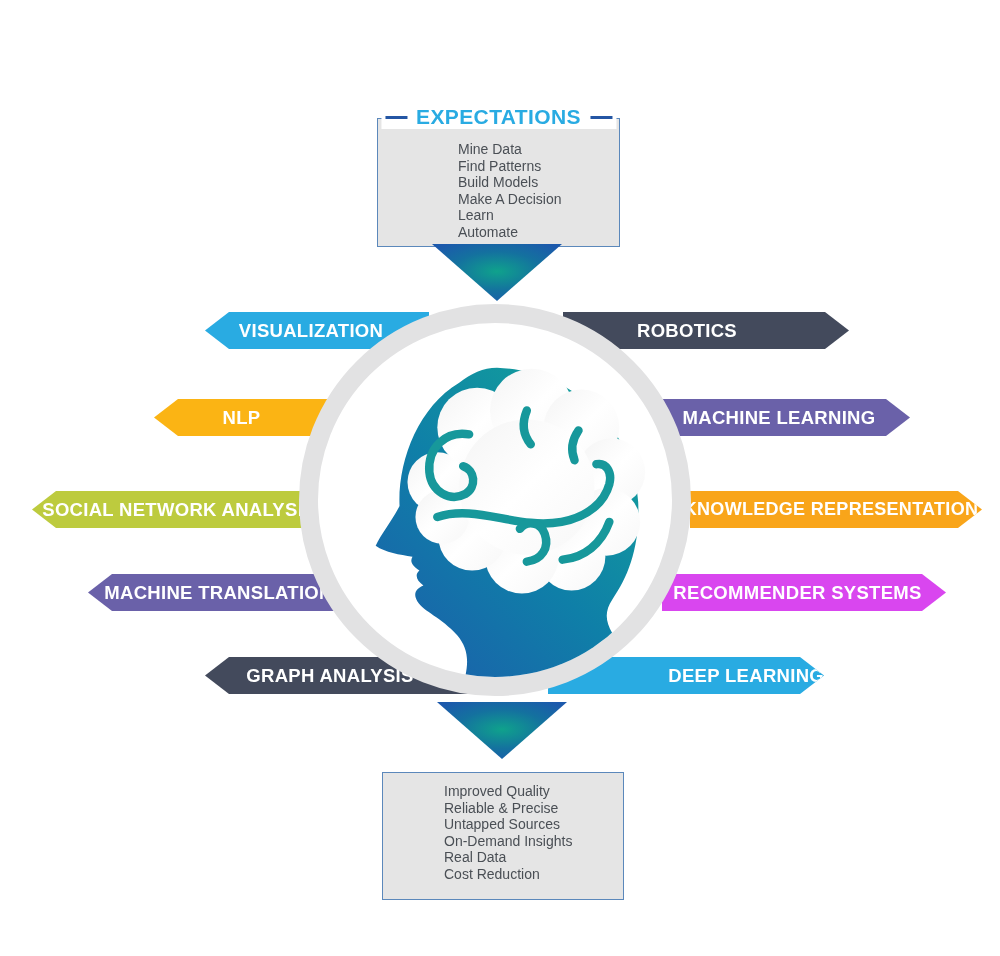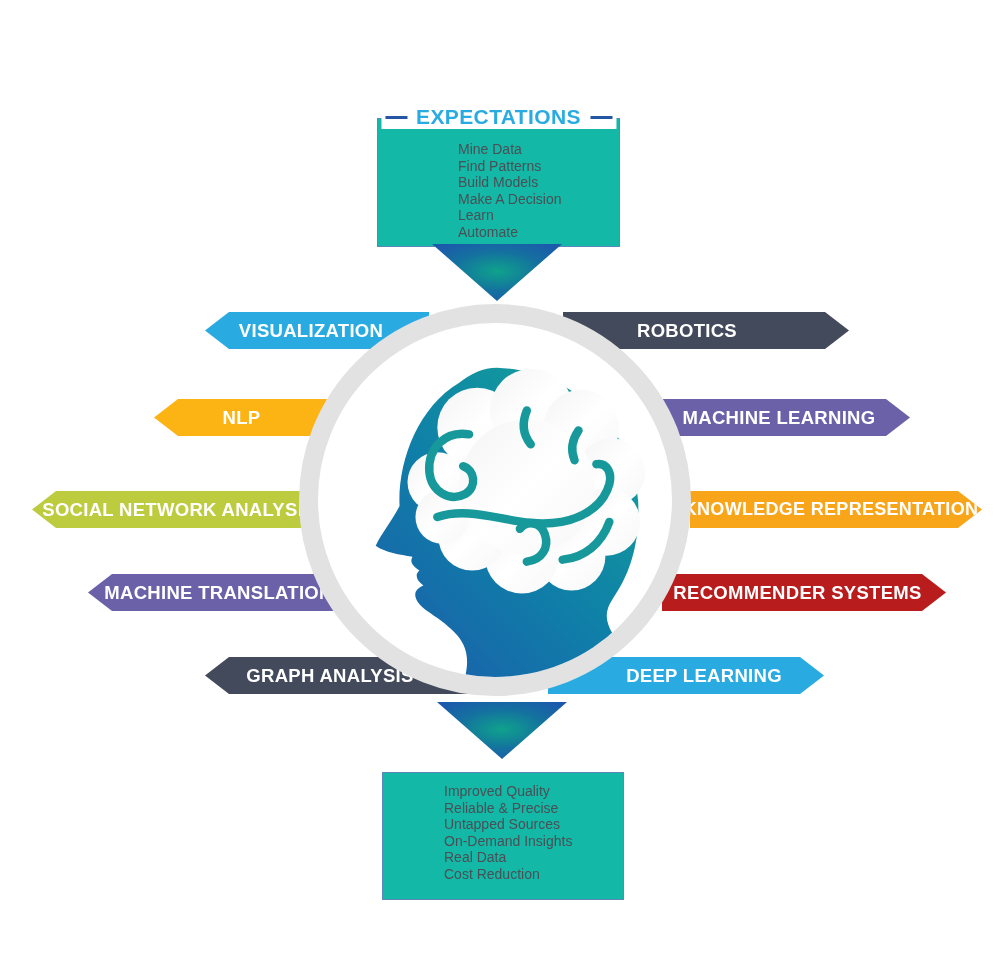--- a/index.html
+++ b/index.html
@@ -1,20 +1,20 @@
 <!DOCTYPE html>
 <html><head>
 <meta charset="utf-8">
 <style>
   html,body{margin:0;padding:0;background:#fff;}
   .canvas{position:relative;width:1000px;height:956px;background:#ffffff;overflow:hidden;
           font-family:"Liberation Sans", sans-serif;}
 
   
-  .info-box{position:absolute;border:1.5px solid #5b88bb;background:#14b8a6;}
+  .info-box{position:absolute;border:1.5px solid #5b88bb;background:#e5e5e5;}
   .box-expectations{left:377px;top:118px;width:241px;height:127px;}
   .box-outcomes{left:382px;top:772px;width:240px;height:126px;}
   .box-title{position:absolute;top:-14px;left:50%;transform:translateX(-50%);
              background:#fff;display:flex;align-items:center;gap:9px;padding:0 4px;white-space:nowrap;}
   .box-title .t{color:#29abe2;font-weight:bold;font-size:21px;letter-spacing:.4px;}
   .box-title .dash{display:block;width:22px;height:3px;background:#2456a4;}
   .box-list{position:absolute;top:22px;left:80px;right:4px;}
   .box-outcomes .box-list{left:61px;top:10px;}
   .box-list .li{font-size:14px;line-height:16.5px;color:#4a4f55;white-space:nowrap;}
 
@@ -96,24 +96,24 @@
 
   <div class="banner right rb0" style="background-color: rgb(67, 74, 92);">
       <span>ROBOTICS</span>
     </div>
   <div class="banner right rb1" style="background-color: rgb(106, 97, 169); text-align: center;">
       <span>MACHINE LEARNING</span>
     </div>
   <div class="banner right rb2" style="background-color: rgb(249, 165, 26);">
       <span>KNOWLEDGE REPRESENTATION</span>
     </div>
-  <div class="banner right rb3" style="background-color: #b91c1c;">
+  <div class="banner right rb3" style="background-color: #d946ef;">
       <span>RECOMMENDER SYSTEMS</span>
     </div>
-  <div class="banner right rb4" style="background-color: rgb(41, 171, 226);">
+  <div class="banner right rb4" style="background-color: rgb(41, 171, 226); justify-content: flex-end;">
       <span>DEEP LEARNING</span>
     </div>
 
   <div class="center-circle">
     <svg viewBox="0 0 356 356">
       <defs>
         <linearGradient id="headGrad" x1="0%" y1="100%" x2="85%" y2="0%">
           <stop offset="0%" stop-color="#1d5bab"></stop>
           <stop offset="50%" stop-color="#0f7fa8"></stop>
           <stop offset="100%" stop-color="#13a29a"></stop>

